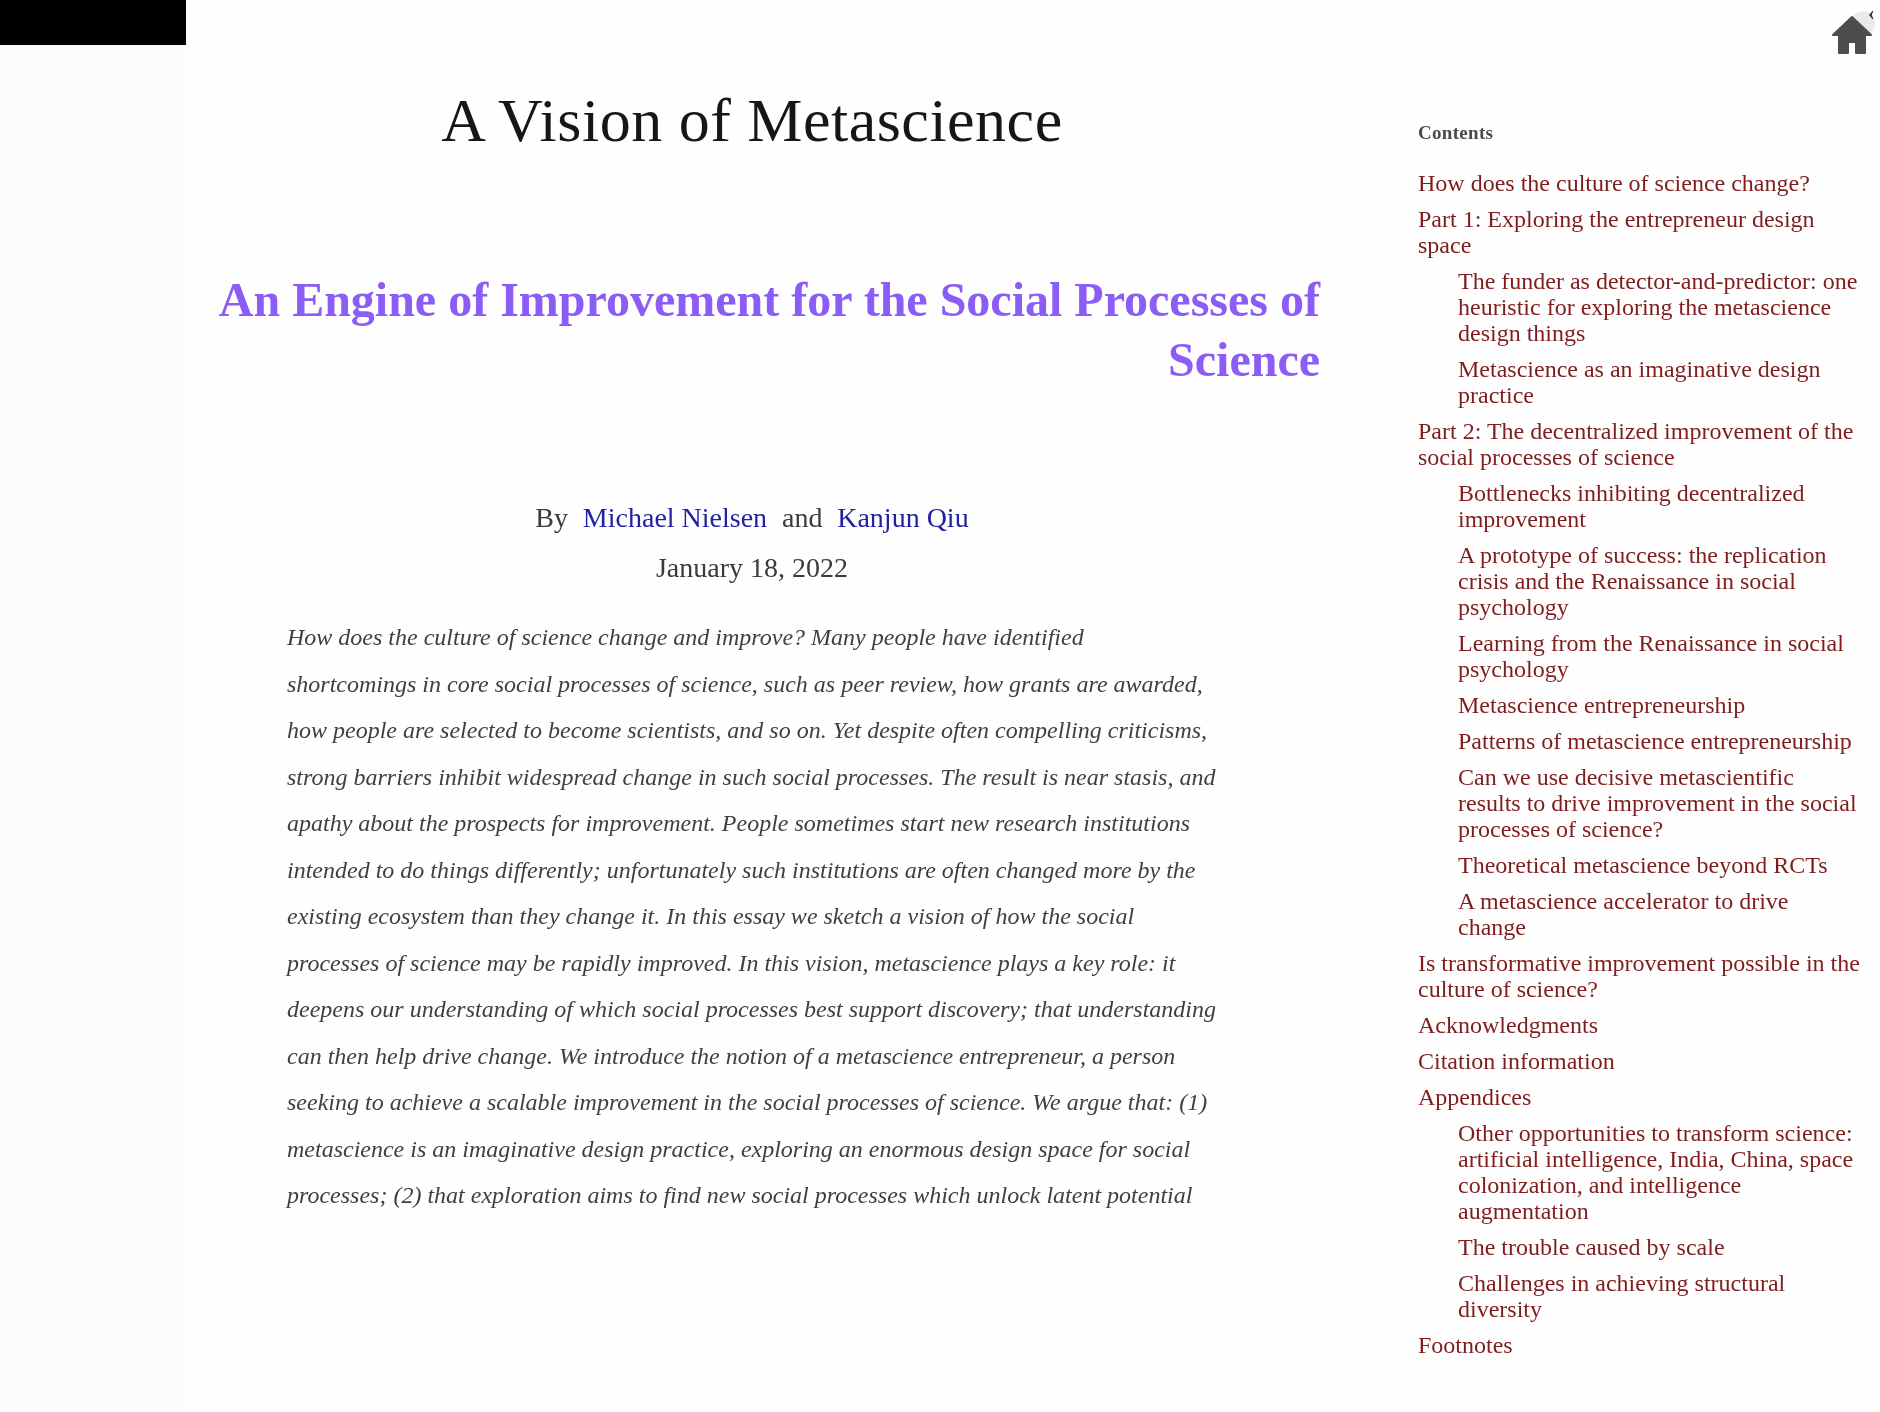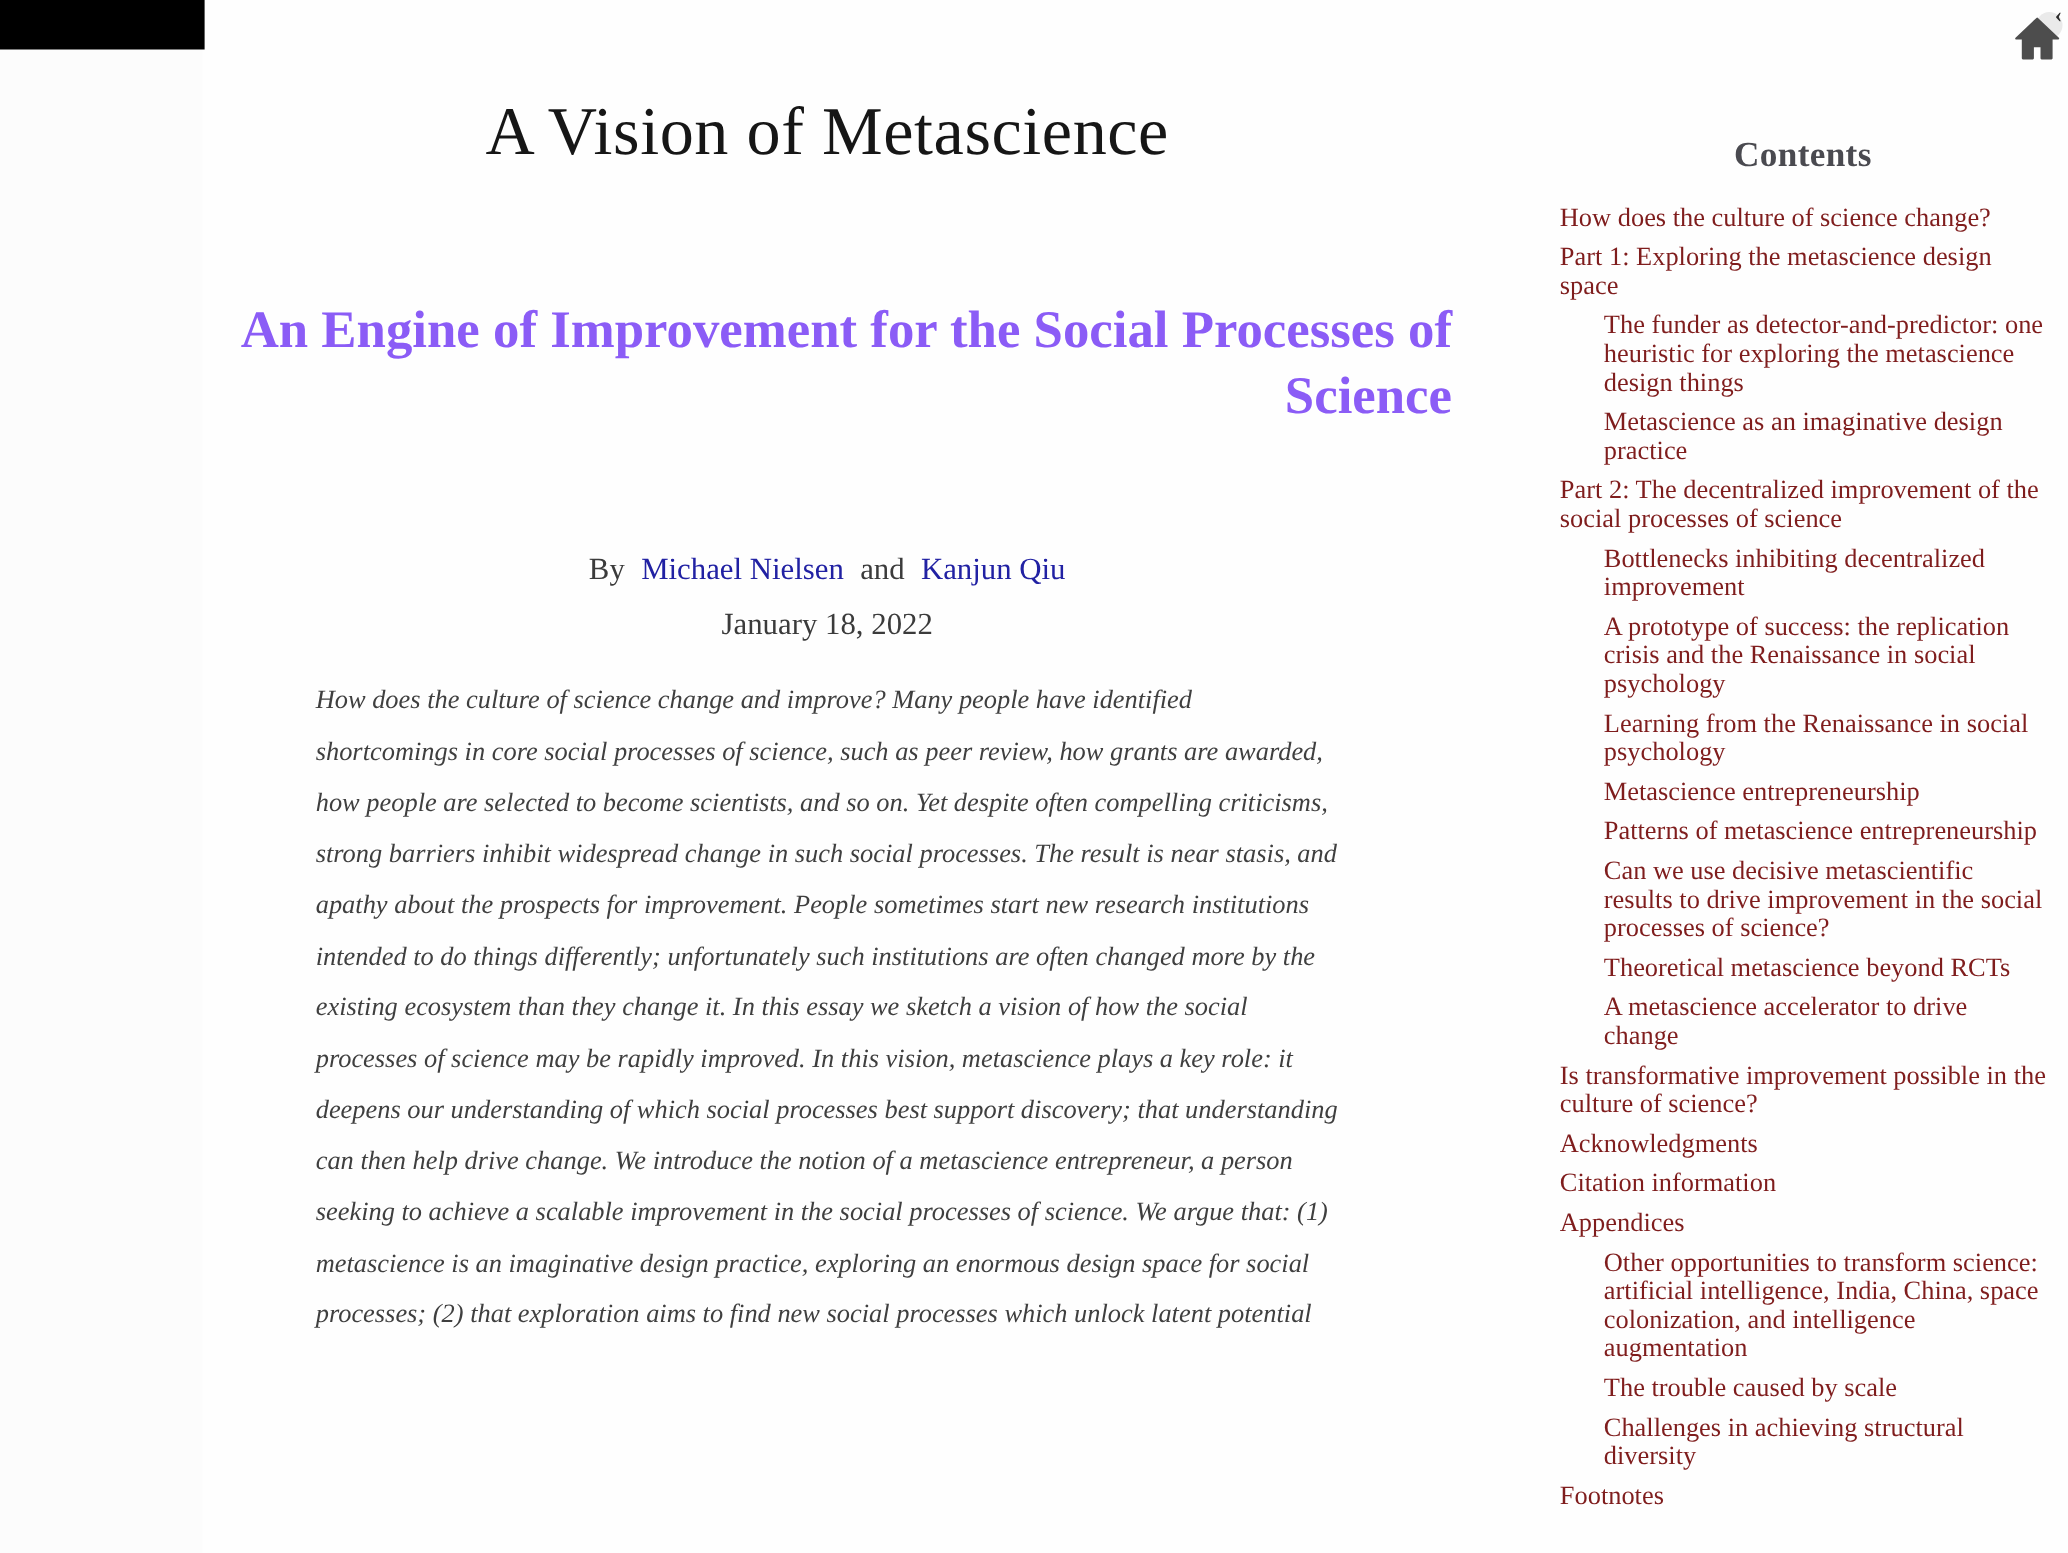--- a/index.html
+++ b/index.html
@@ -19,21 +19,21 @@
   .page-subtitle { margin-top:116px; text-align:right; font-size:48px; line-height:60px;
                    color:#8b5cf6; font-weight:600; }
   .byline { margin-top:108px; text-align:center; font-size:28px; color:#3b3b3b; line-height:40px; }
   .byline .sep { display:inline-block; width:0.28em; }
   .author-link { color:#2121a3; text-decoration:none; cursor:pointer; }
   .pub-date { margin-top:10px; text-align:center; font-size:28px; color:#3b3b3b; line-height:40px; }
   .abstract { margin:26px auto 0; width:930px; font-style:italic; font-size:24px;
               line-height:46.5px; color:#3f3f3f; text-align:left; }
 
   .toc { position:absolute; left:1418px; top:122px; width:442px; }
-  .toc-heading { text-align:center; font-size:32px; font-weight:700; color:#4a4a50;
+  .toc-heading { font-size:19px; font-weight:700; color:#4a4a50;
                  margin-bottom:26px; letter-spacing:.3px; }
   .toc-item { font-size:24px; line-height:26px; color:#7f1d1d; margin-bottom:10px; cursor:pointer; }
   .toc-item.lv2 { padding-left:40px; }
 </style>
 </head>
 <body>
 
 <div class="content-bg"></div>
 
 <div class="black-bar"></div>
@@ -60,21 +60,21 @@
   <div class="pub-date">January 18, 2022</div>
 
   <p class="abstract">How does the culture of science change and improve? Many people have identified shortcomings in core social processes of science, such as peer review, how grants are awarded, how people are selected to become scientists, and so on. Yet despite often compelling criticisms, strong barriers inhibit widespread change in such social processes. The result is near stasis, and apathy about the prospects for improvement. People sometimes start new research institutions intended to do things differently; unfortunately such institutions are often changed more by the existing ecosystem than they change it. In this essay we sketch a vision of how the social processes of science may be rapidly improved. In this vision, metascience plays a key role: it deepens our understanding of which social processes best support discovery; that understanding can then help drive change. We introduce the notion of a metascience entrepreneur, a person seeking to achieve a scalable improvement in the social processes of science. We argue that: (1) metascience is an imaginative design practice, exploring an enormous design space for social processes; (2) that exploration aims to find new social processes which unlock latent potential</p>
 </div>
 
 <aside class="toc">
   <div class="toc-heading">Contents</div>
   <nav>
 
   <div class="toc-item lv1">How does the culture of science change?</div>
-      <div class="toc-item lv1">Part 1: Exploring the metascience design space</div>
+      <div class="toc-item lv1">Part 1: Exploring the entrepreneur design space</div>
       <div class="toc-item lv2">The funder as detector-and-predictor: one heuristic for exploring the metascience design things</div>
       <div class="toc-item lv2">Metascience as an imaginative design practice</div>
       <div class="toc-item lv1">Part 2: The decentralized improvement of the social processes of science</div>
       <div class="toc-item lv2">Bottlenecks inhibiting decentralized improvement</div>
       <div class="toc-item lv2">A prototype of success: the replication crisis and the Renaissance in social psychology</div>
       <div class="toc-item lv2">Learning from the Renaissance in social psychology</div>
       <div class="toc-item lv2">Metascience entrepreneurship</div>
       <div class="toc-item lv2">Patterns of metascience entrepreneurship</div>
       <div class="toc-item lv2">Can we use decisive metascientific results to drive improvement in the social processes of science?</div>
       <div class="toc-item lv2">Theoretical metascience beyond RCTs</div>

